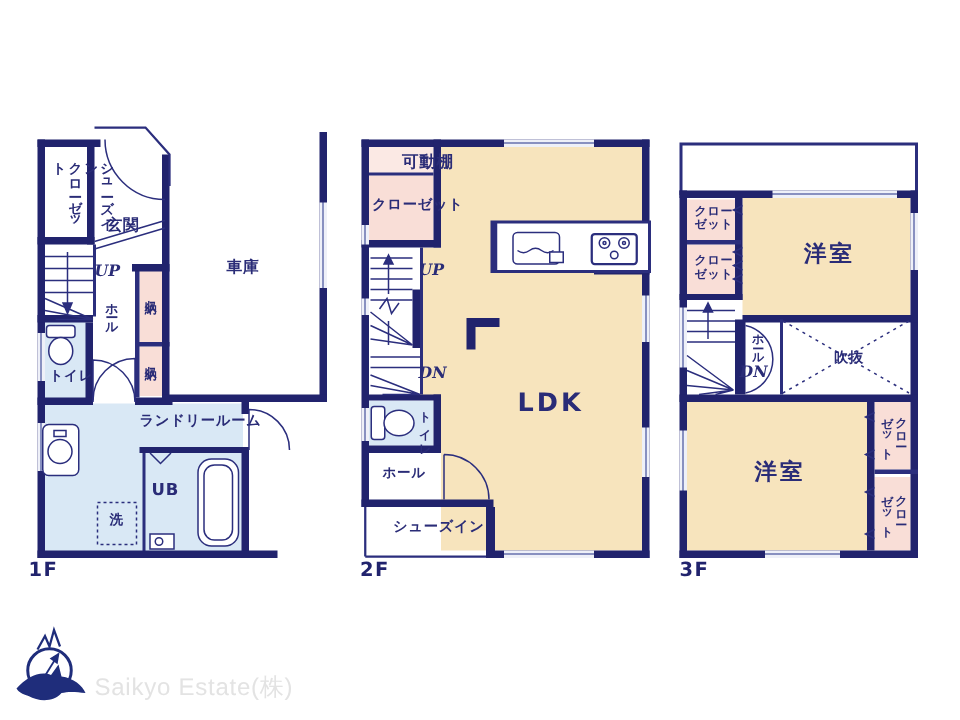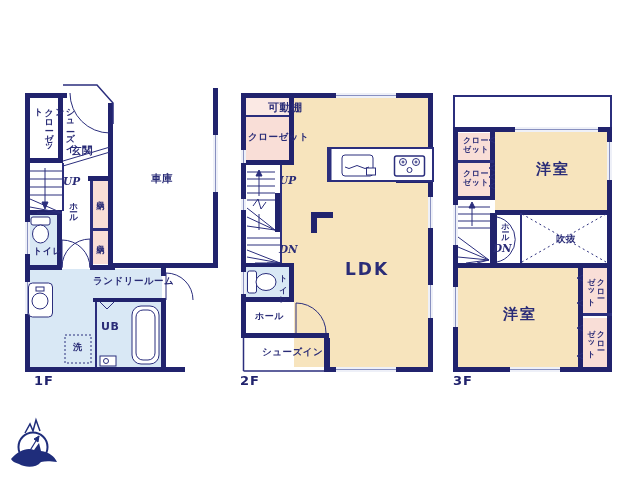--- a/index.html
+++ b/index.html
@@ -68,21 +68,21 @@
   <div class="lbl" style="left:71px;top:144px;font-size:10.5px;">玄関</div>
   <div class="lbl" style="left:151px;top:172px;font-size:10.5px;">車庫</div>
   <div class="updn" style="left:63px;top:175px;">UP</div>
   <div class="lbl vert" style="left:69px;top:196px;font-size:8.5px;">ホール</div>
   <div class="lbl vert" style="left:95px;top:194px;font-size:8px;">収納</div>
   <div class="lbl vert" style="left:95px;top:238px;font-size:8px;">収納</div>
   <div class="lbl" style="left:33px;top:246px;font-size:9px;">トイレ</div>
   <div class="lbl" style="left:93px;top:275px;font-size:9.5px;">ランドリールーム</div>
   <div class="lbl" style="left:101px;top:321px;font-size:11px;">UB</div>
   <div class="lbl" style="left:73px;top:342px;font-size:9px;">洗</div>
-  <div class="flr" style="left:34px;top:373px;">1F</div>
+  <div class="flr" style="left:19px;top:373px;">1F</div>
 
   <div class="room fill-cream" style="left:294px;top:98px;width:134px;height:269px;"></div>
   <div class="room fill-cream" style="left:280px;top:165px;width:14px;height:100px;"></div>
   <div class="room fill-pinklight" style="left:246px;top:98px;width:43px;height:19px;"></div>
   <div class="room fill-pink" style="left:246px;top:117px;width:43px;height:44px;"></div>
   <div class="room fill-blue" style="left:246px;top:267px;width:43px;height:30px;"></div>
 
   <div class="wall" style="left:241px;top:93px;width:192px;height:5px;"></div>
   <div class="wall" style="left:241px;top:93px;width:5px;height:245px;"></div>
   <div class="wall" style="left:428px;top:93px;width:5px;height:279px;"></div>
@@ -259,14 +259,15 @@
       <g stroke="#1f2d7b">
         <circle cx="33" cy="447" r="14.5" stroke-width="2"></circle>
         <path d="M25,433 L30,424 L33,431 L36,420 L40,431" stroke-width="1.5"></path>
         <path d="M39,436 L26,457" stroke-width="1.2"></path>
         <path d="M39,436 L34,439 L38,442 Z" fill="#1f2d7b"></path>
         <path d="M11,459 C18,451 27,447 34,450 L39,443 L41,451 C49,452 55,457 57,462 C50,461 45,461 41,462 C36,468 26,468 19,464 C15,463 12,461 11,459 Z" fill="#1f2d7b" stroke="none"></path>
       </g>
     </g>
   </svg>
 
+  <div class="brand">Saikyo Estate(株)</div>
 
 </div>
 
 </body></html>

